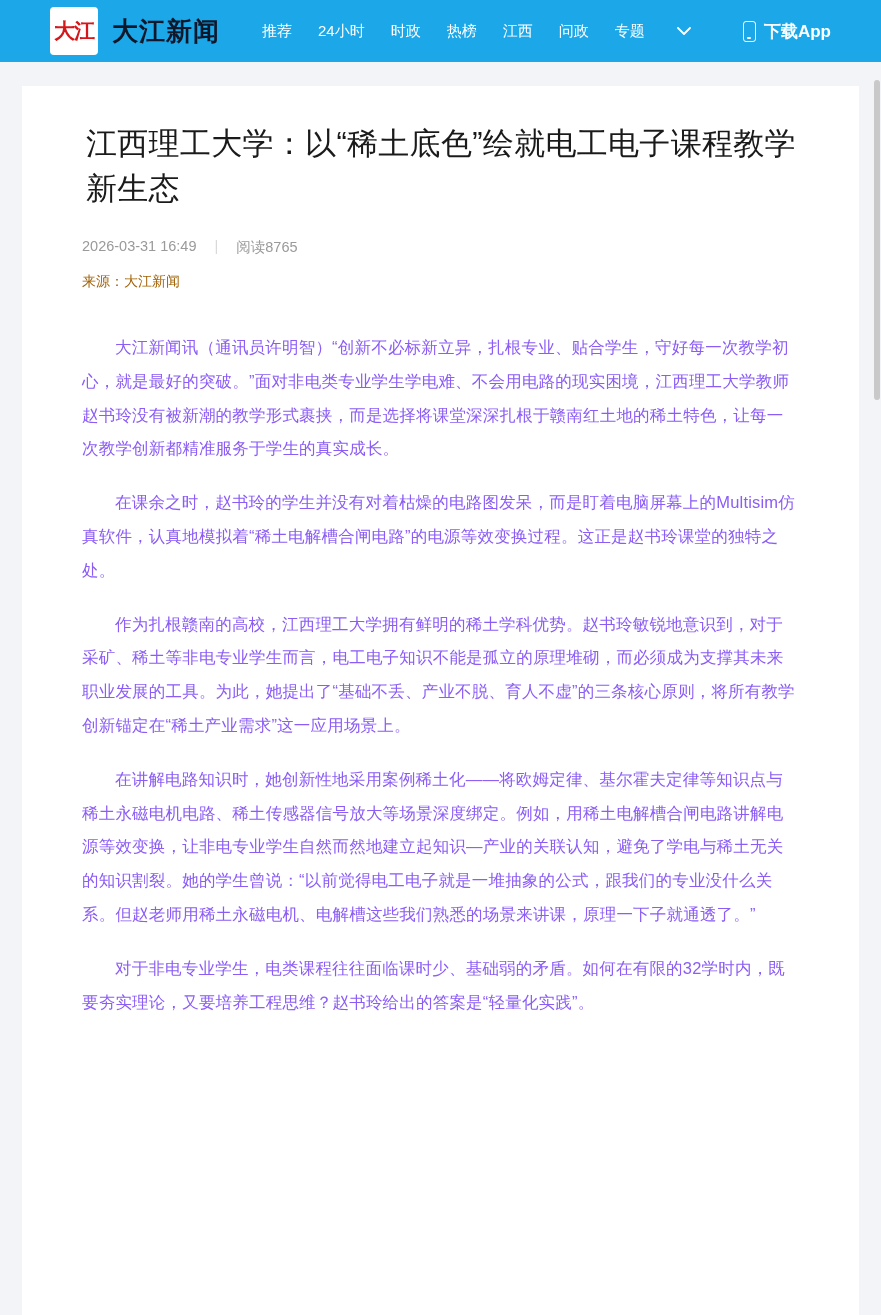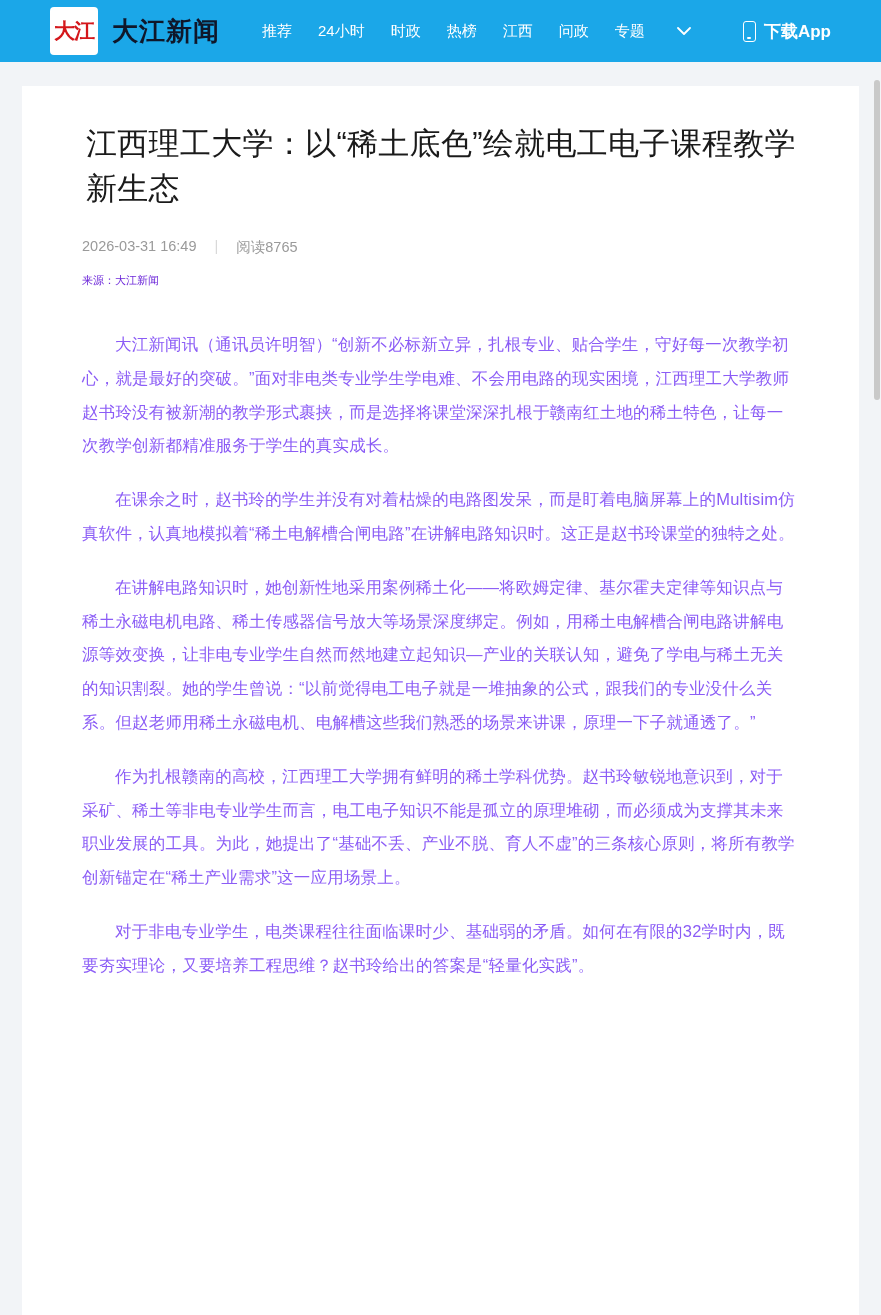--- a/index.html
+++ b/index.html
@@ -137,22 +137,22 @@
     gap: 0;
     margin-bottom: 16px;
   }
   .meta-date { color: #9a9a9a; }
   .meta-sep {
     color: #d8d8d8;
     margin: 0 18px;
   }
   .meta-reads { color: #9a9a9a; }
   .source {
-    color: #6d28d9;
-    font-size: 11px;
+    color: #a16207;
+    font-size: 14px;
     margin-bottom: 40px;
   }
   .para {
     font-size: 16.5px;
     line-height: 2.05;
     color: #8b5cf6;
     margin: 0 0 20px 0;
     text-indent: 2em;
     letter-spacing: 0.2px;
   }
@@ -211,21 +211,21 @@
     <div class="meta-row">
       <span class="meta-date">2026-03-31 16:49</span>
       <span class="meta-sep">|</span>
       <span class="meta-reads">阅读8765</span>
     </div>
 
     <div class="source">来源：大江新闻</div>
 
     <div id="article-body">
         <p class="para">大江新闻讯（通讯员许明智）“创新不必标新立异，扎根专业、贴合学生，守好每一次教学初心，就是最好的突破。”面对非电类专业学生学电难、不会用电路的现实困境，江西理工大学教师赵书玲没有被新潮的教学形式裹挟，而是选择将课堂深深扎根于赣南红土地的稀土特色，让每一次教学创新都精准服务于学生的真实成长。</p>
-        <p class="para">在课余之时，赵书玲的学生并没有对着枯燥的电路图发呆，而是盯着电脑屏幕上的Multisim仿真软件，认真地模拟着“稀土电解槽合闸电路”在讲解电路知识时。这正是赵书玲课堂的独特之处。</p>
+        <p class="para">在课余之时，赵书玲的学生并没有对着枯燥的电路图发呆，而是盯着电脑屏幕上的Multisim仿真软件，认真地模拟着“稀土电解槽合闸电路”的电源等效变换过程。这正是赵书玲课堂的独特之处。</p>
+        <p class="para">作为扎根赣南的高校，江西理工大学拥有鲜明的稀土学科优势。赵书玲敏锐地意识到，对于采矿、稀土等非电专业学生而言，电工电子知识不能是孤立的原理堆砌，而必须成为支撑其未来职业发展的工具。为此，她提出了“基础不丢、产业不脱、育人不虚”的三条核心原则，将所有教学创新锚定在“稀土产业需求”这一应用场景上。</p>
         <p class="para">在讲解电路知识时，她创新性地采用案例稀土化——将欧姆定律、基尔霍夫定律等知识点与稀土永磁电机电路、稀土传感器信号放大等场景深度绑定。例如，用稀土电解槽合闸电路讲解电源等效变换，让非电专业学生自然而然地建立起知识—产业的关联认知，避免了学电与稀土无关的知识割裂。她的学生曾说：“以前觉得电工电子就是一堆抽象的公式，跟我们的专业没什么关系。但赵老师用稀土永磁电机、电解槽这些我们熟悉的场景来讲课，原理一下子就通透了。”</p>
-        <p class="para">作为扎根赣南的高校，江西理工大学拥有鲜明的稀土学科优势。赵书玲敏锐地意识到，对于采矿、稀土等非电专业学生而言，电工电子知识不能是孤立的原理堆砌，而必须成为支撑其未来职业发展的工具。为此，她提出了“基础不丢、产业不脱、育人不虚”的三条核心原则，将所有教学创新锚定在“稀土产业需求”这一应用场景上。</p>
         <p class="para">对于非电专业学生，电类课程往往面临课时少、基础弱的矛盾。如何在有限的32学时内，既要夯实理论，又要培养工程思维？赵书玲给出的答案是“轻量化实践”。</p>
       </div>
   </div>
 </div>
 
 <div class="scrollbar"></div>
 
 </body></html>

